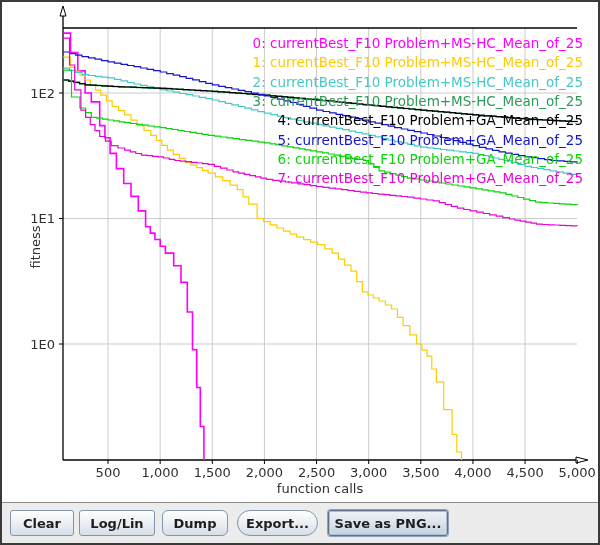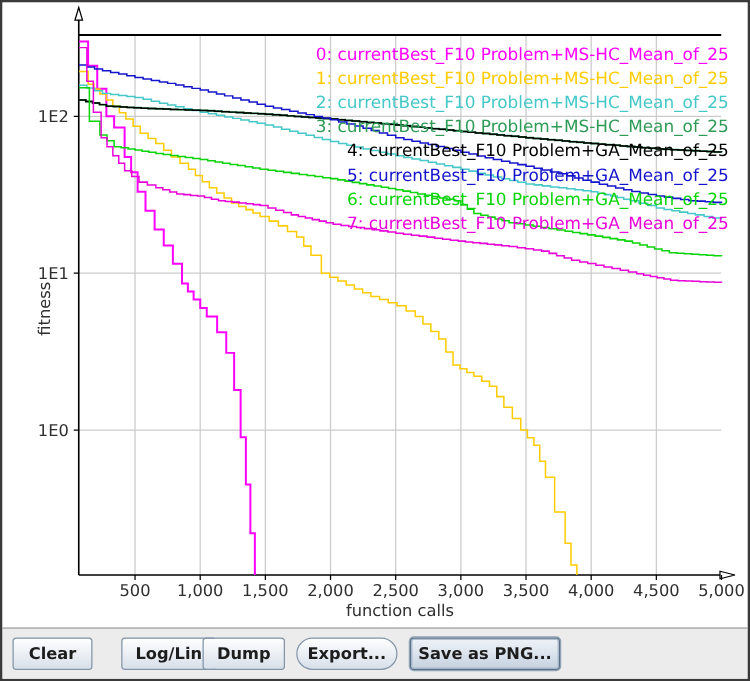--- a/index.html
+++ b/index.html
@@ -106,18 +106,18 @@
         <text x="581" y="84.6" text-anchor="end" class="legendtext" fill="#46c8c8">2: currentBest_F10 Problem+MS-HC_Mean_of_25</text>
         <text x="581" y="103.9" text-anchor="end" class="legendtext" fill="#2e9b57">3: currentBest_F10 Problem+MS-HC_Mean_of_25</text>
         <text x="581" y="123.2" text-anchor="end" class="legendtext" fill="#000000">4: currentBest_F10 Problem+GA_Mean_of_25</text>
         <text x="581" y="142.5" text-anchor="end" class="legendtext" fill="#1414cc">5: currentBest_F10 Problem+GA_Mean_of_25</text>
         <text x="581" y="161.8" text-anchor="end" class="legendtext" fill="#0bd40b">6: currentBest_F10 Problem+GA_Mean_of_25</text>
         <text x="581" y="181.1" text-anchor="end" class="legendtext" fill="#e804d8">7: currentBest_F10 Problem+GA_Mean_of_25</text>
       </svg>
   </div>
   <div class="button-bar">
     <button class="btn" style="left:8px;width:64px;">Clear</button>
-    <button class="btn" style="left:77px;width:76px;margin-left:18px;">Log/Lin</button>
-    <button class="btn" style="left:160px;width:66px;">Dump</button>
+    <button class="btn" style="left:77px;width:76px;">Log/Lin</button>
+    <button class="btn" style="left:160px;width:66px;border-radius:6px;">Dump</button>
     <button class="btn" style="left:235px;width:81px;border-radius:13px;">Export...</button>
     <button class="btn focused" style="left:326px;width:120px;">Save as PNG...</button>
   </div>
 </div>
 
 </body></html>

